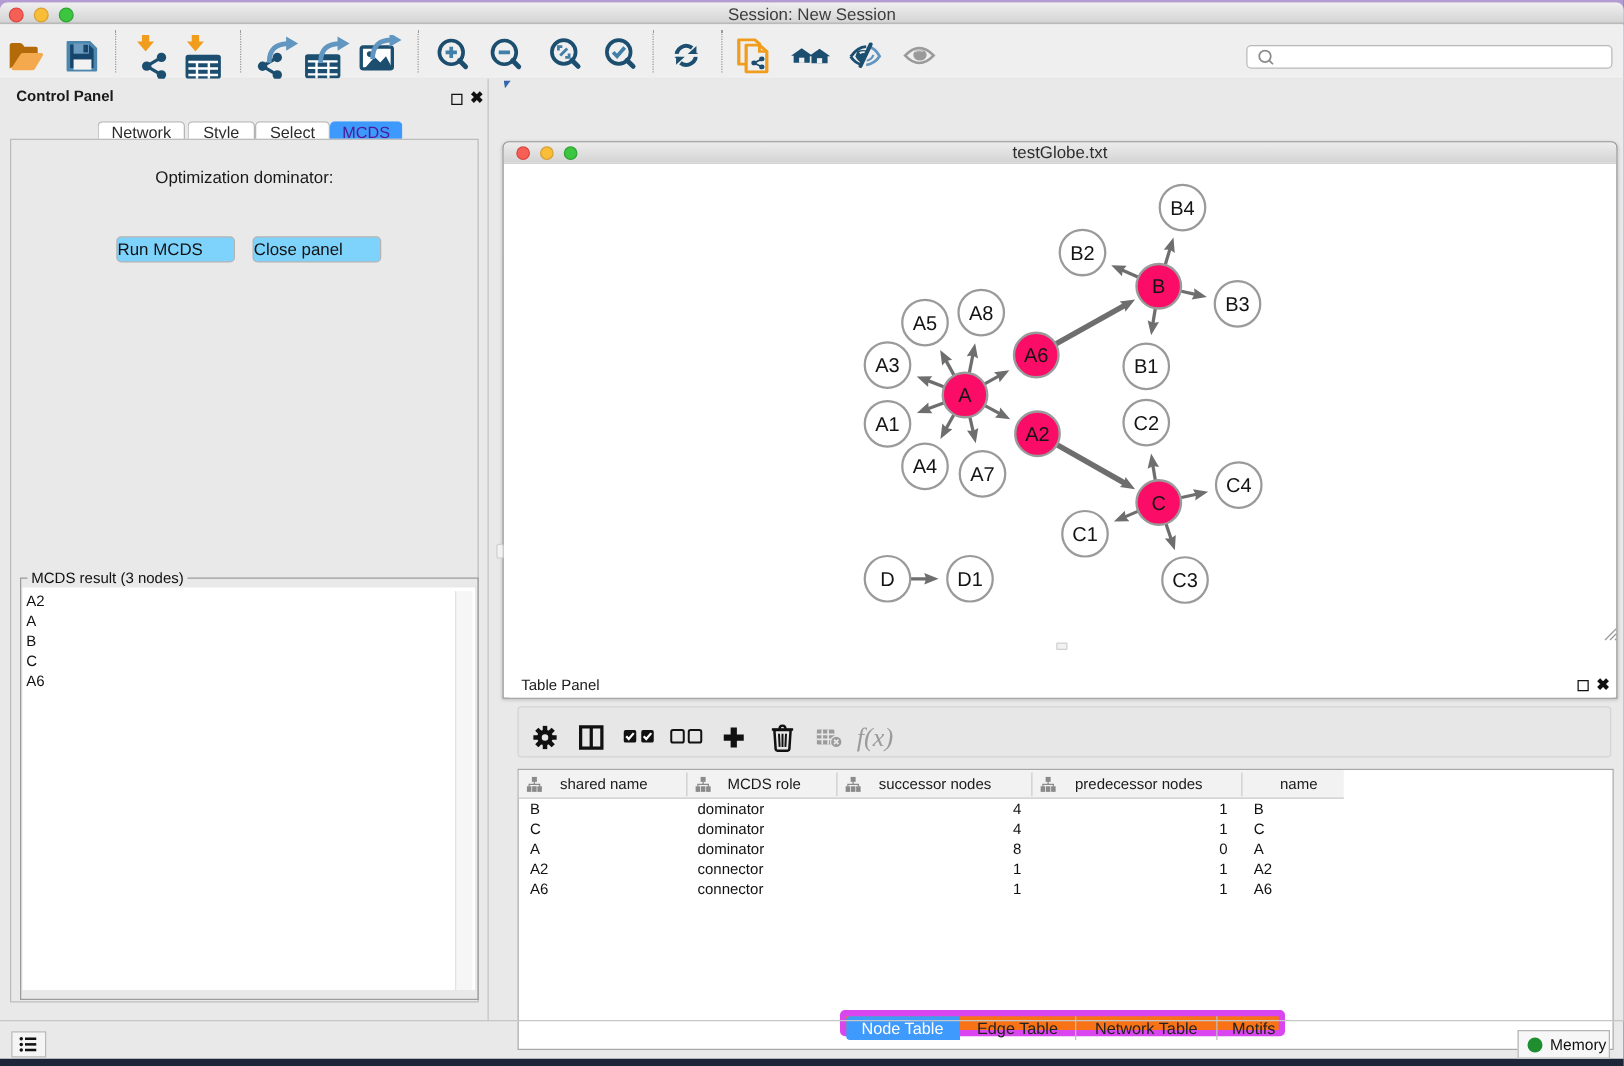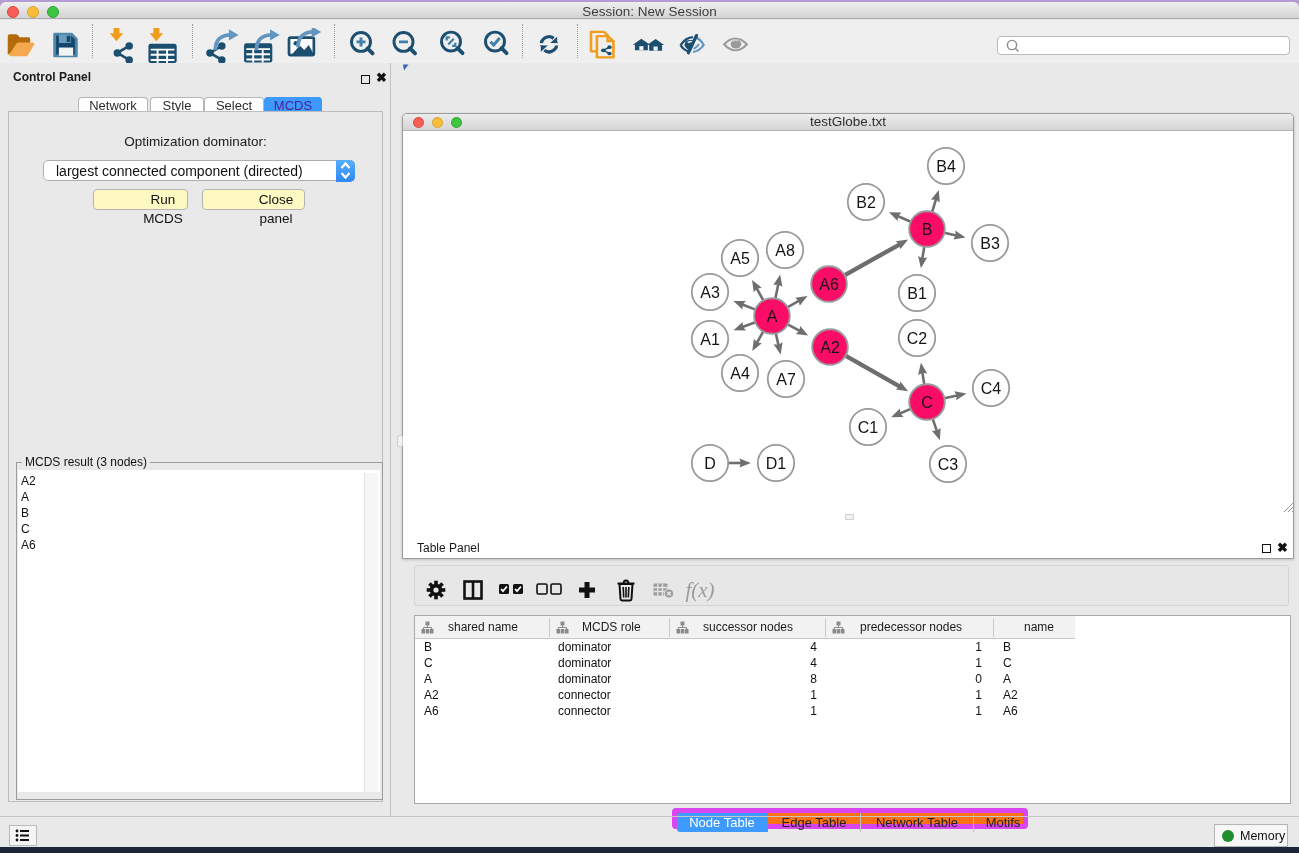--- a/index.html
+++ b/index.html
@@ -25,21 +25,21 @@
 #cp .pn-sq { left:361px; }
 #cp .pn-x { left:376px; }
 #cp-tabs { position:absolute; left:0; top:34px; width:391px; height:19px; }
 .tab { position:absolute; top:0; height:19px; background:#fff; border:1px solid #b5b5b5; border-bottom:none; border-radius:4px 4px 0 0; font-size:13px; color:#2c2c2c; text-align:center; line-height:16px; }
 .tab.sel { background:#3d99fc; color:#4c1d95; border-color:#3d99fc; }
 #cp-body { position:absolute; left:8px; top:48px; width:375px; height:691px; border:1px solid #bdbdbd; background:#e9e9e9; }
 #opt-label { position:absolute; left:0; top:71px; width:391px; text-align:center; font-size:13.5px; color:#1a1a1a; }
 #dropdown { position:absolute; left:43px; top:97px; width:312px; height:21px; background:#fff; border:1px solid #aeaeae; border-radius:5px; }
 #dropdown .dd-text { position:absolute; left:12px; top:2px; font-size:14px; color:#111; }
 #dropdown .dd-btn { position:absolute; right:-1px; top:-1px; width:19px; height:22px; background:linear-gradient(#59aefd,#2f87f6); border-radius:0 5px 5px 0; }
-.btn { position:absolute; background:#fef9c3; border:1px solid #b4b4b4; border-radius:4px; font-size:13.5px; color:#111; text-align:center;padding-left:45px; }
+.btn { position:absolute; background:#7dd3fc; border:1px solid #b4b4b4; border-radius:4px; font-size:13.5px; color:#111; text-align:left; }
 #btn-run { left:93px; top:126px; width:95px; height:21px; line-height:19px; }
 #btn-close { left:202px; top:126px; width:103px; height:21px; line-height:19px; }
 #groupbox { position:absolute; left:16px; top:399px; width:367px; height:338px; border:1px solid #9c9c9c; }
 #groupbox-label { position:absolute; left:22px; top:392px; background:#e9e9e9; padding:0 3px; font-size:12px; color:#111; }
 #listbox { position:absolute; left:18px; top:407px; width:362px; height:322px; background:#fff; }
 #listbox .li { font-size:12px; color:#111; padding-left:3px; height:16px; line-height:16px; }
 #listbox { padding-top:3px; }
 #listbox .sb { position:absolute; right:2px; top:3px; width:14px; height:319px; background:#f6f6f6; border-left:1px solid #e2e2e2; }
 
 #netwin { position:absolute; left:402px; top:4px; width:892px; height:446px; background:#fff; border:1px solid #9b9b9b; border-radius:5px 5px 0 0; box-shadow:0 1px 3px rgba(0,0,0,0.18);margin-top:46px; }
@@ -48,21 +48,21 @@
 #nw-titlebar .t-yel { left:29px; top:3px; background:#f9bd37; border:1px solid #d9a133; width:11px; height:11px;}
 #nw-titlebar .t-grn { left:48px; top:3px; background:#3cc640; border:1px solid #2fa433; width:11px; height:11px;}
 #nw-title-text { position:absolute; top:0; left:0; width:890px; text-align:center; font-size:13.5px; color:#2e2e2e; }
 #canvas { position:absolute; left:4px; top:23px; width:884px; height:421px; background:#fff; }
 
 #tp { position:absolute; left:392px; top:468px; width:907px; height:303px;padding-left:43px; }
 #tp-title { position:absolute; left:25px; top:10px; font-size:12px; color:#1a1a1a; }
 #tp .pn-sq { left:870px; top:13px; }
 #tp .pn-x { left:885px; top:9px; }
 #tp-toolbar { position:absolute; left:22px; top:34px; width:875px; height:41px; background:#e7e7e7; border:1px solid #d4d4d4; border-radius:3px; }
-#tp-table { position:absolute; left:22px; top:84px; width:877px; height:189px; background:#fff; border:1px solid #a8a8a8; }
+#tp-table { position:absolute; left:22px; top:84px; width:877px; height:225px; background:#fff; border:1px solid #a8a8a8; }
 #tp-thead { position:absolute; left:0; top:0; width:660px; height:23px; background:#f2f2f2; border-bottom:1px solid #c9c9c9; }
 .th-div { position:absolute; top:2px; height:19px; border-left:1px solid #ccc; }
 .th-label { position:absolute; top:4px; font-size:12px; color:#1a1a1a; }
 .td { position:absolute; font-size:12px; color:#111; }
 #tp-tabs { position:absolute; left:0; top:277px; width:907px; height:21px; }
 .hicon { position:absolute; top:5px; }
 .td.num { width:100px; text-align:right; }
 .td.num2 { width:100px; text-align:right; }
 #seg { position:absolute; left:280px; top:0; width:356px; height:21px; background:#f97316; border:5px solid #d946ef; border-radius:4px; }
 .seg { position:absolute; top:0; height:19px; font-size:13px; color:#222; text-align:center; line-height:19px; border-right:1px solid #c0c0c0; }
@@ -239,27 +239,20 @@
       <div class="pn-sq"></div>
         <div class="pn-x">✖</div>
       <div id="cp-tabs">
         <div class="tab" style="left:78px; width:70px;">Network</div>
         <div class="tab" style="left:150px; width:54px;">Style</div>
         <div class="tab" style="left:204px; width:60px;">Select</div>
         <div class="tab sel" style="left:264px; width:58px;">MCDS</div>
       </div>
       <div id="cp-body"></div>
       <div id="opt-label">Optimization dominator:</div>
-      <div id="dropdown">
-        <div class="dd-text">largest connected component (directed)</div>
-        <div class="dd-btn"><svg width="19" height="21" viewBox="0 0 19 21">
-              <path d="M5.5,8 L9.5,3.5 L13.5,8" stroke="#fff" stroke-width="2.2" fill="none"></path>
-              <path d="M5.5,13 L9.5,17.5 L13.5,13" stroke="#fff" stroke-width="2.2" fill="none"></path>
-            </svg></div>
-      </div>
       <div class="btn" id="btn-run">Run MCDS</div>
       <div class="btn" id="btn-close">Close panel</div>
       <div id="groupbox"></div>
       <div id="groupbox-label">MCDS result (3 nodes)</div>
       <div id="listbox">
         <div class="li">A2</div>
           <div class="li">A</div>
           <div class="li">B</div>
           <div class="li">C</div>
           <div class="li">A6</div>

